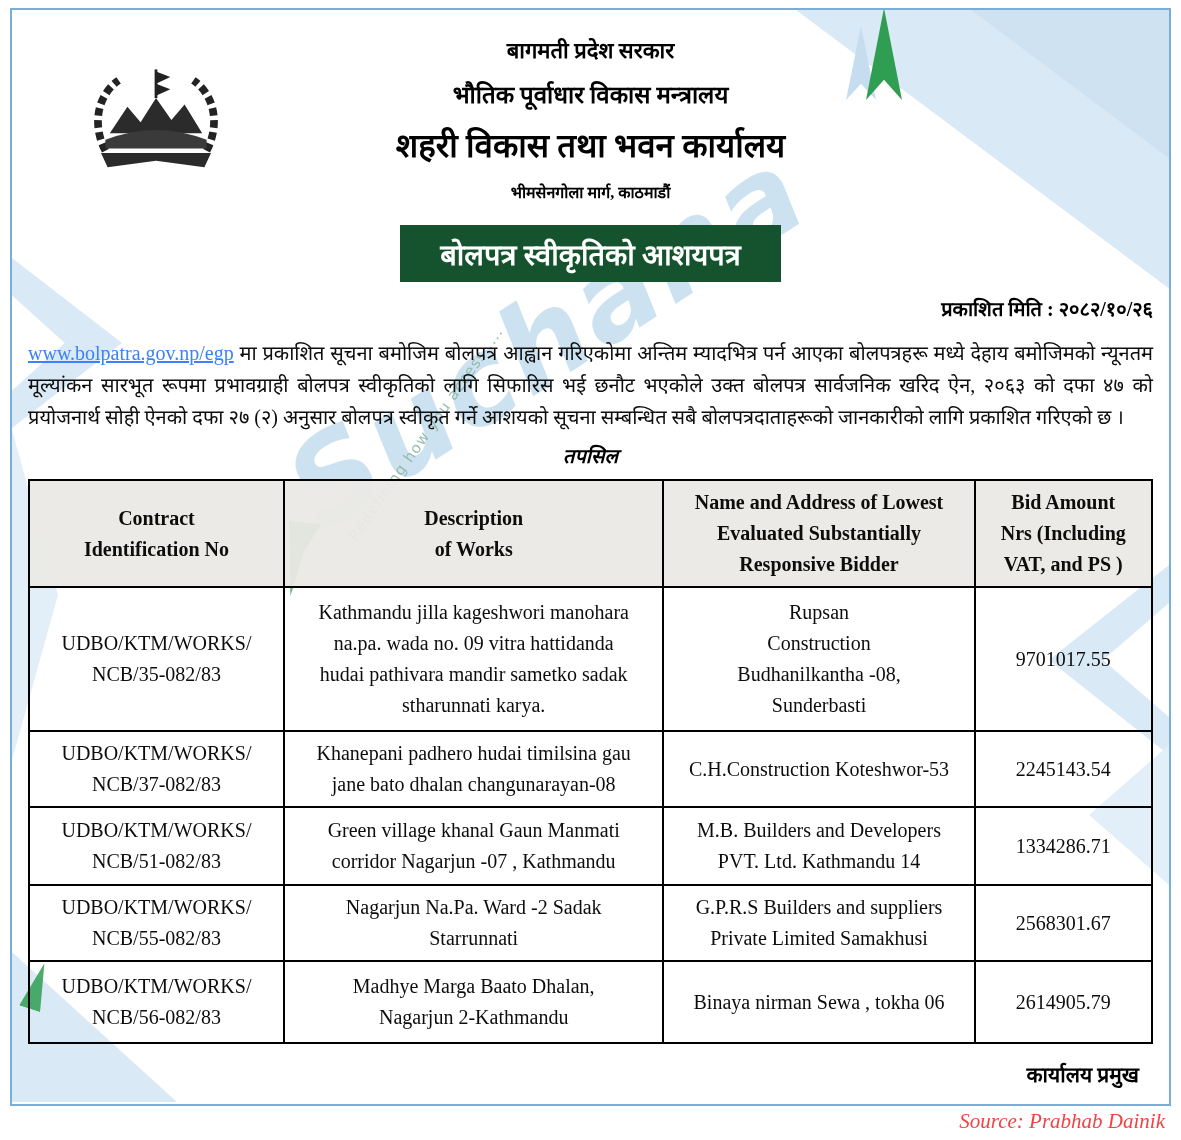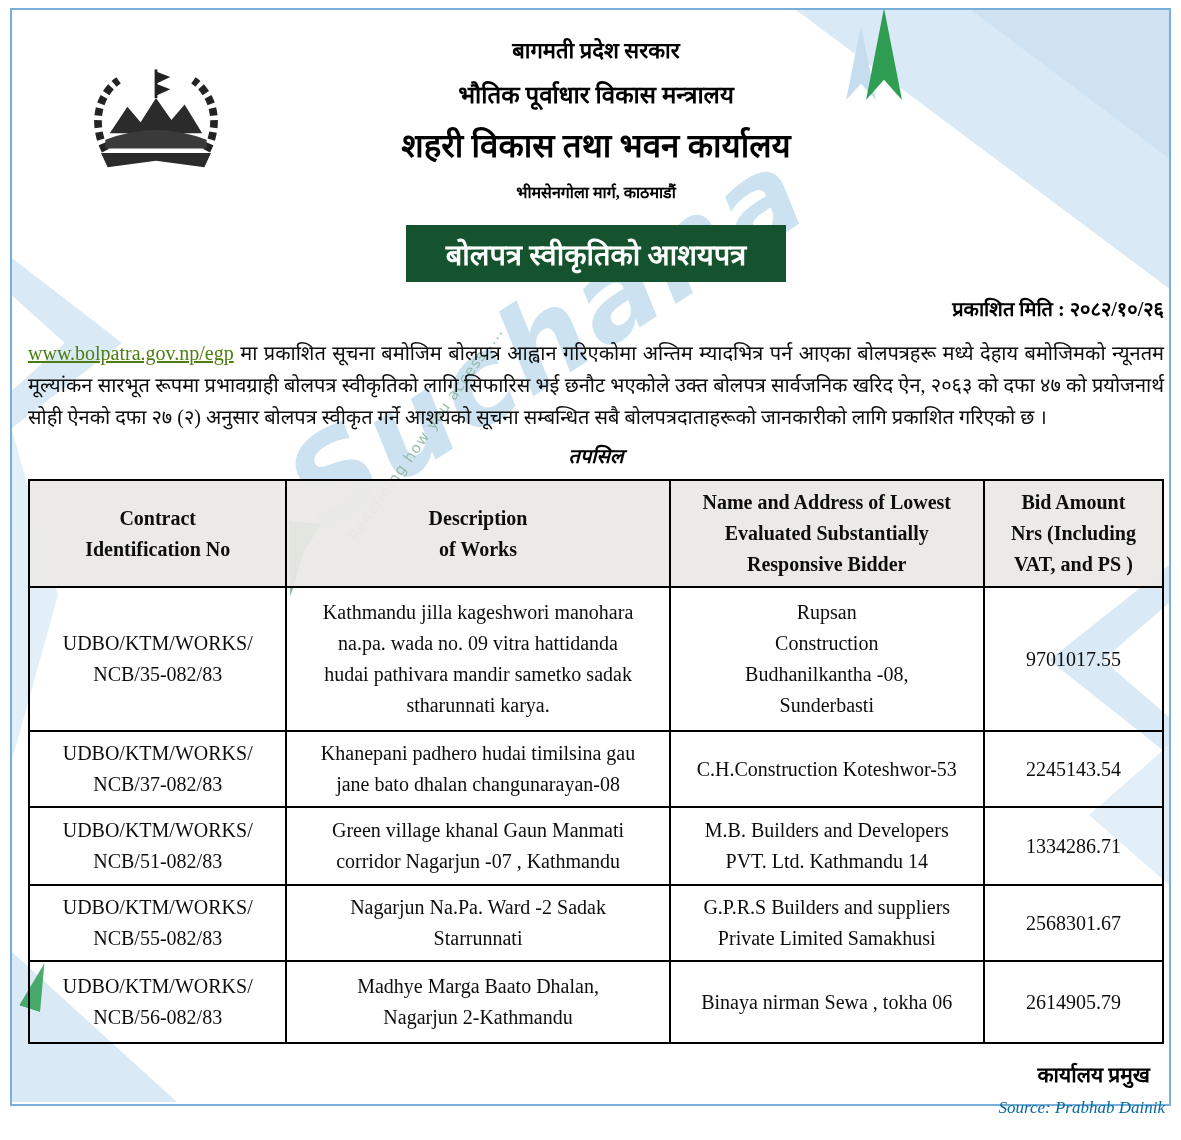--- a/index.html
+++ b/index.html
@@ -40,52 +40,52 @@
               font-size:15px; color:#8fb8a4; letter-spacing:1px; opacity:.9; }
   .wm-check { position:absolute; left:278px; top:518px; width:52px; height:72px;
               background:#2f9e52; opacity:.75; transform:rotate(-18deg);
               clip-path:polygon(0 100%, 42% 0, 100% 18%, 52% 46%); }
 
   
   .frame-overlay { position:absolute; left:10px; top:8px; right:10px; bottom:34px;
               border:2px solid #79aed8; z-index:3; pointer-events:none; }
 
   
-  .content { position:absolute; left:28px; right:17px; top:8px; z-index:2; }
+  .content { position:absolute; left:28px; right:28px; top:8px; z-index:2; }
   .emblem { position:absolute; left:62px; top:54px; width:132px; height:116px; }
 
   .hdr { text-align:center; }
   .gov-title     { padding-top:26px; font-size:22px; font-weight:bold; }
   .ministry      { padding-top:13px; font-size:24px; font-weight:bold; }
   .office        { padding-top:12px; font-size:33px; font-weight:bold; }
   .office-addr   { padding-top:14px; font-size:16px; font-weight:bold; }
   .banner-wrap   { padding-top:22px; }
   .banner { display:inline-block; background:#14532d; color:#ffffff;
             font-size:29px; font-weight:bold; padding:9px 40px; }
   .pub-date { padding-top:13px; font-size:20px; font-weight:bold;text-align:right; }
 
   .body-par { margin-top:15px; font-size:20px; line-height:1.6; text-align:justify; color:#0d0d0d; }
-  .body-par a { color:#4d7c0f; text-decoration:underline; }
+  .body-par a { color:#3b82f6; text-decoration:underline; }
   .tapsil { text-align:center; font-size:20px; font-weight:bold; padding:9px 0 10px;font-style:italic; }
 
   table { width:100%; border-collapse:collapse; table-layout:fixed; }
   th, td { border:2px solid #000; text-align:center; vertical-align:middle;
            padding:6px 10px; font-size:20px; white-space:pre-line; color:#0d0d0d; }
   th { background:rgba(234,233,229,0.95); font-weight:bold; height:104px; line-height:1.55; }
   tbody tr:nth-child(1) td { height:144px; }
   tbody tr:nth-child(2) td { height:74px; }
   tbody tr:nth-child(3) td { height:78px; }
   tbody tr:nth-child(4) td { height:76px; }
   tbody tr:nth-child(5) td { height:82px; }
   td { line-height:1.55; }
 
   .signature { text-align:right; font-size:21px; font-weight:bold; padding:16px 14px 0; }
 
-  .source { position:absolute; right:16px; bottom:22px; z-index:4;
-            font-size:17px; font-style:italic; color:#0369a1; }
+  .source { position:absolute; right:16px; bottom:6px; z-index:4;
+            font-size:21px; font-style:italic; color:#ef4444; }
 </style>
 </head>
 <body>
 
 <div class="page">
 
   <div class="deco deco-tr"></div>
   <div class="deco deco-tr2"></div>
   <div class="deco deco-arrow-blue"></div>
   <div class="deco deco-arrow-green"></div>

